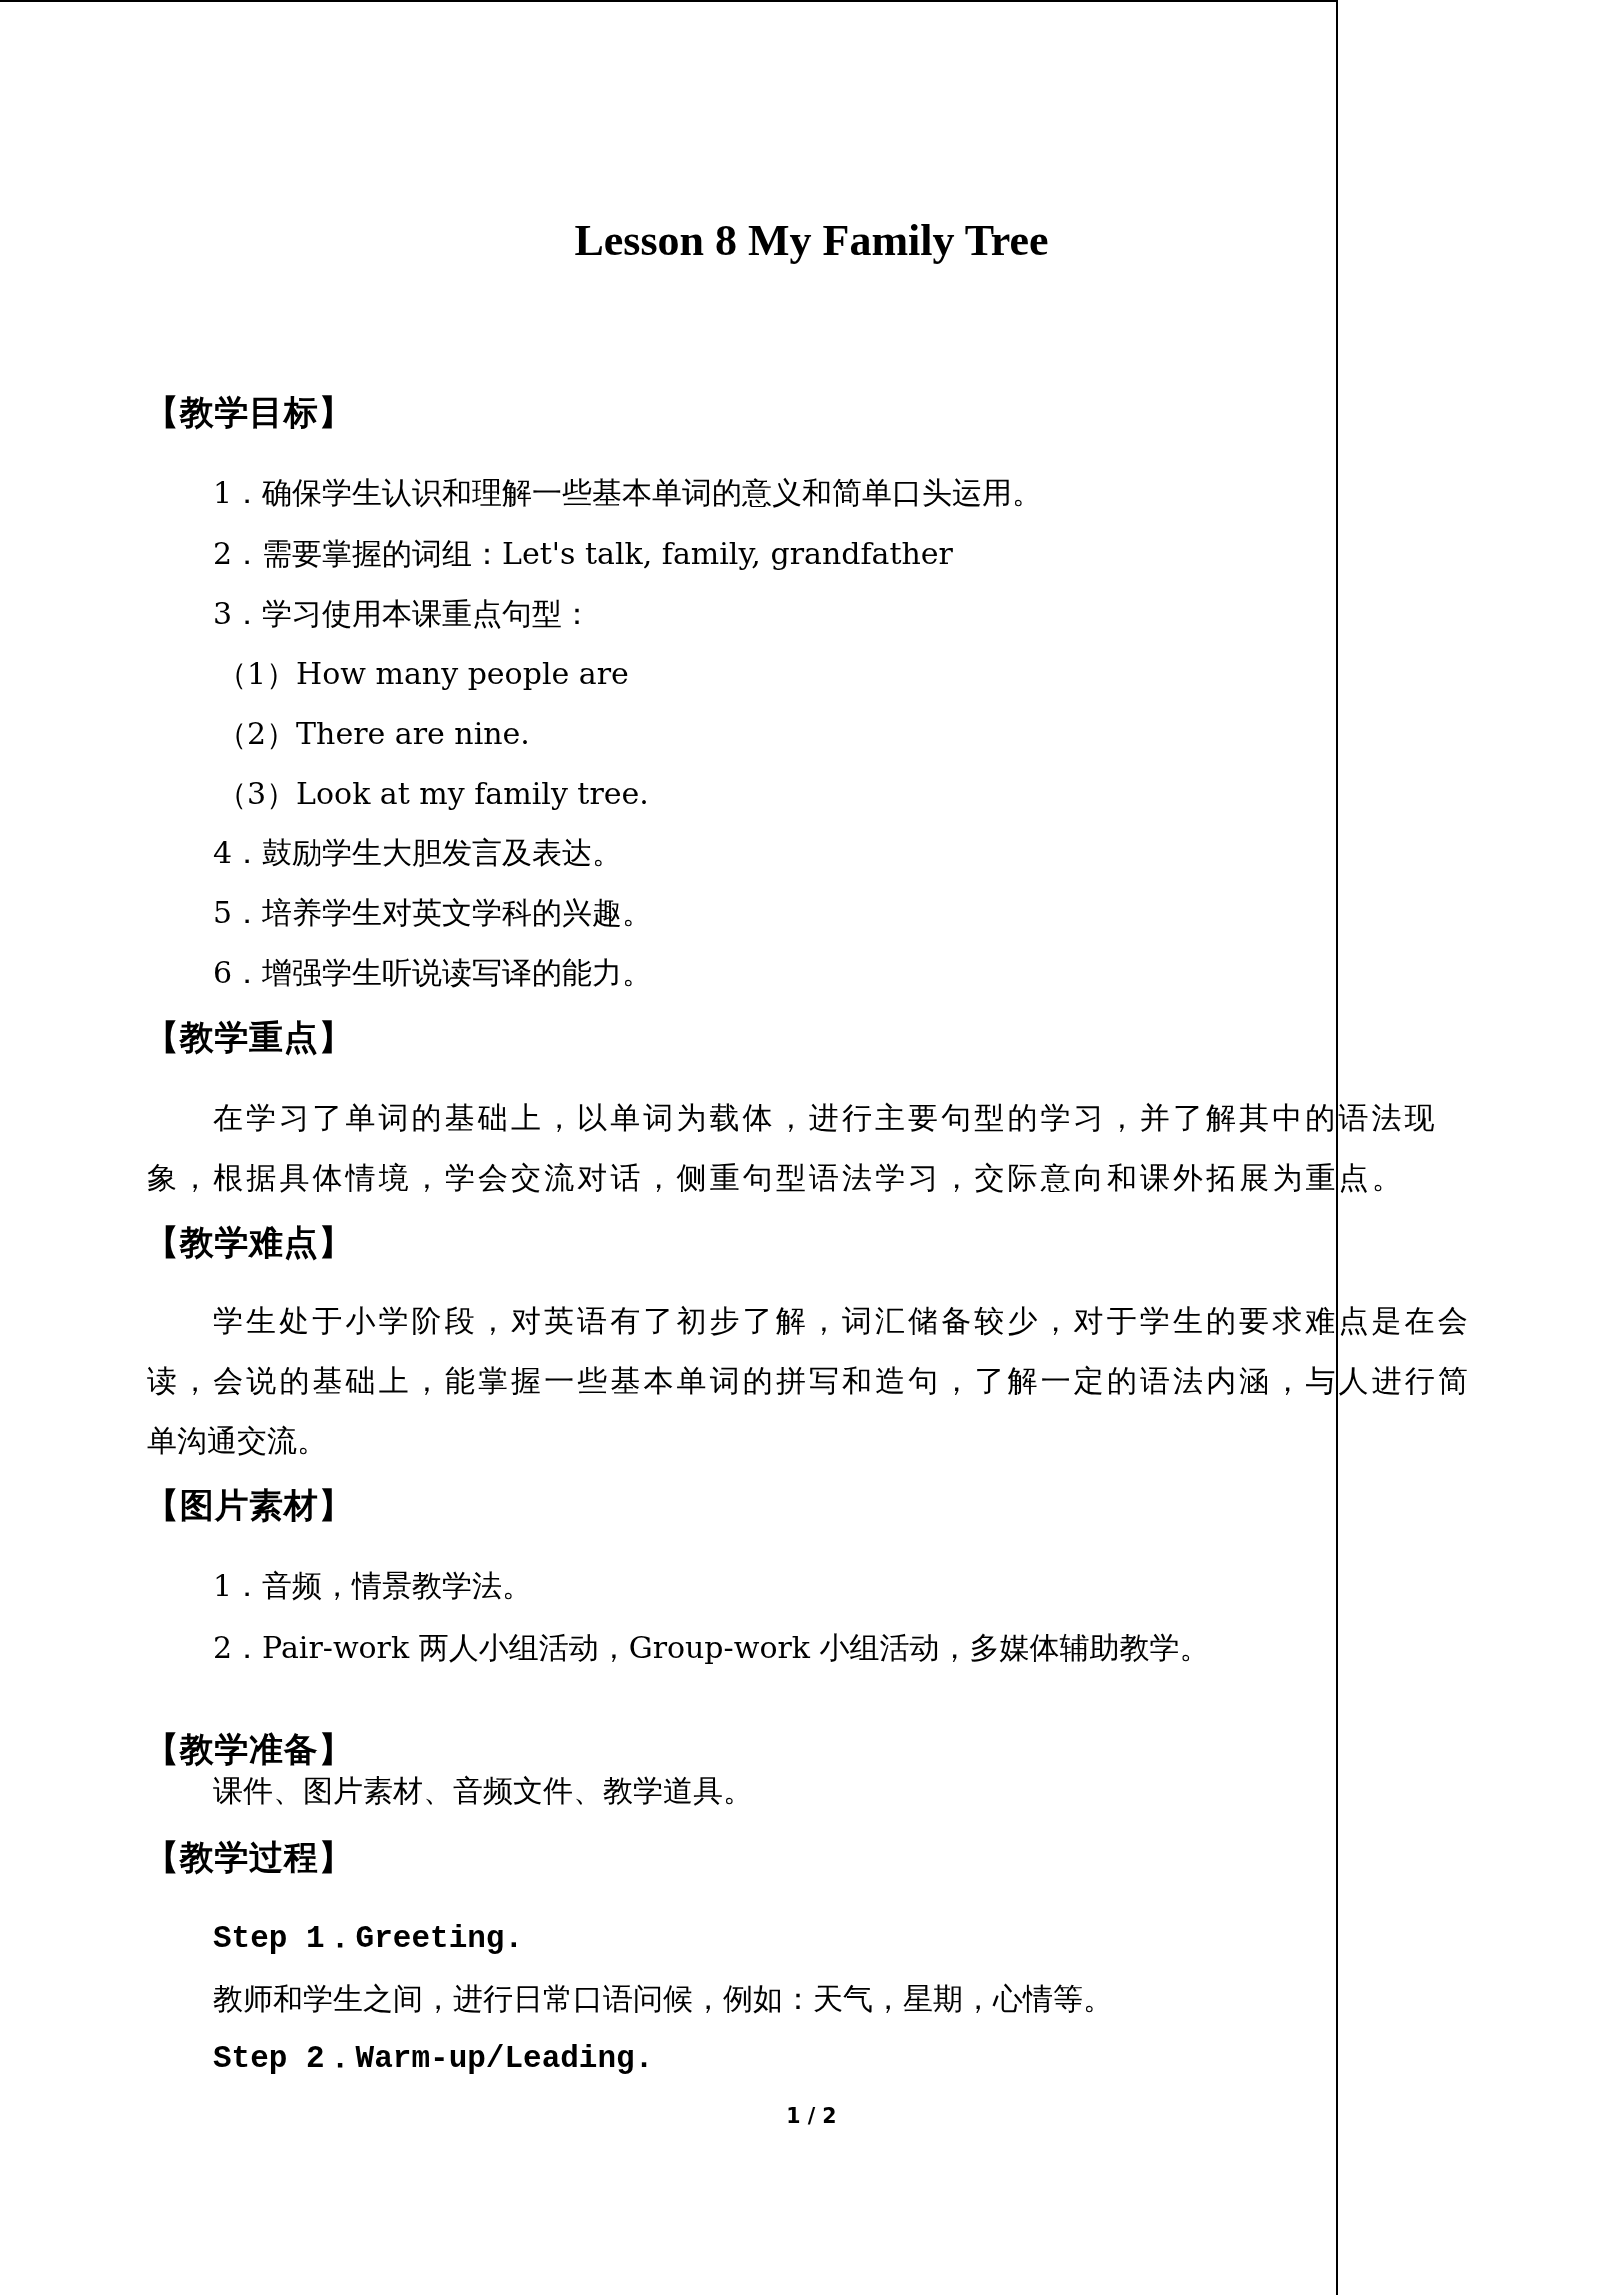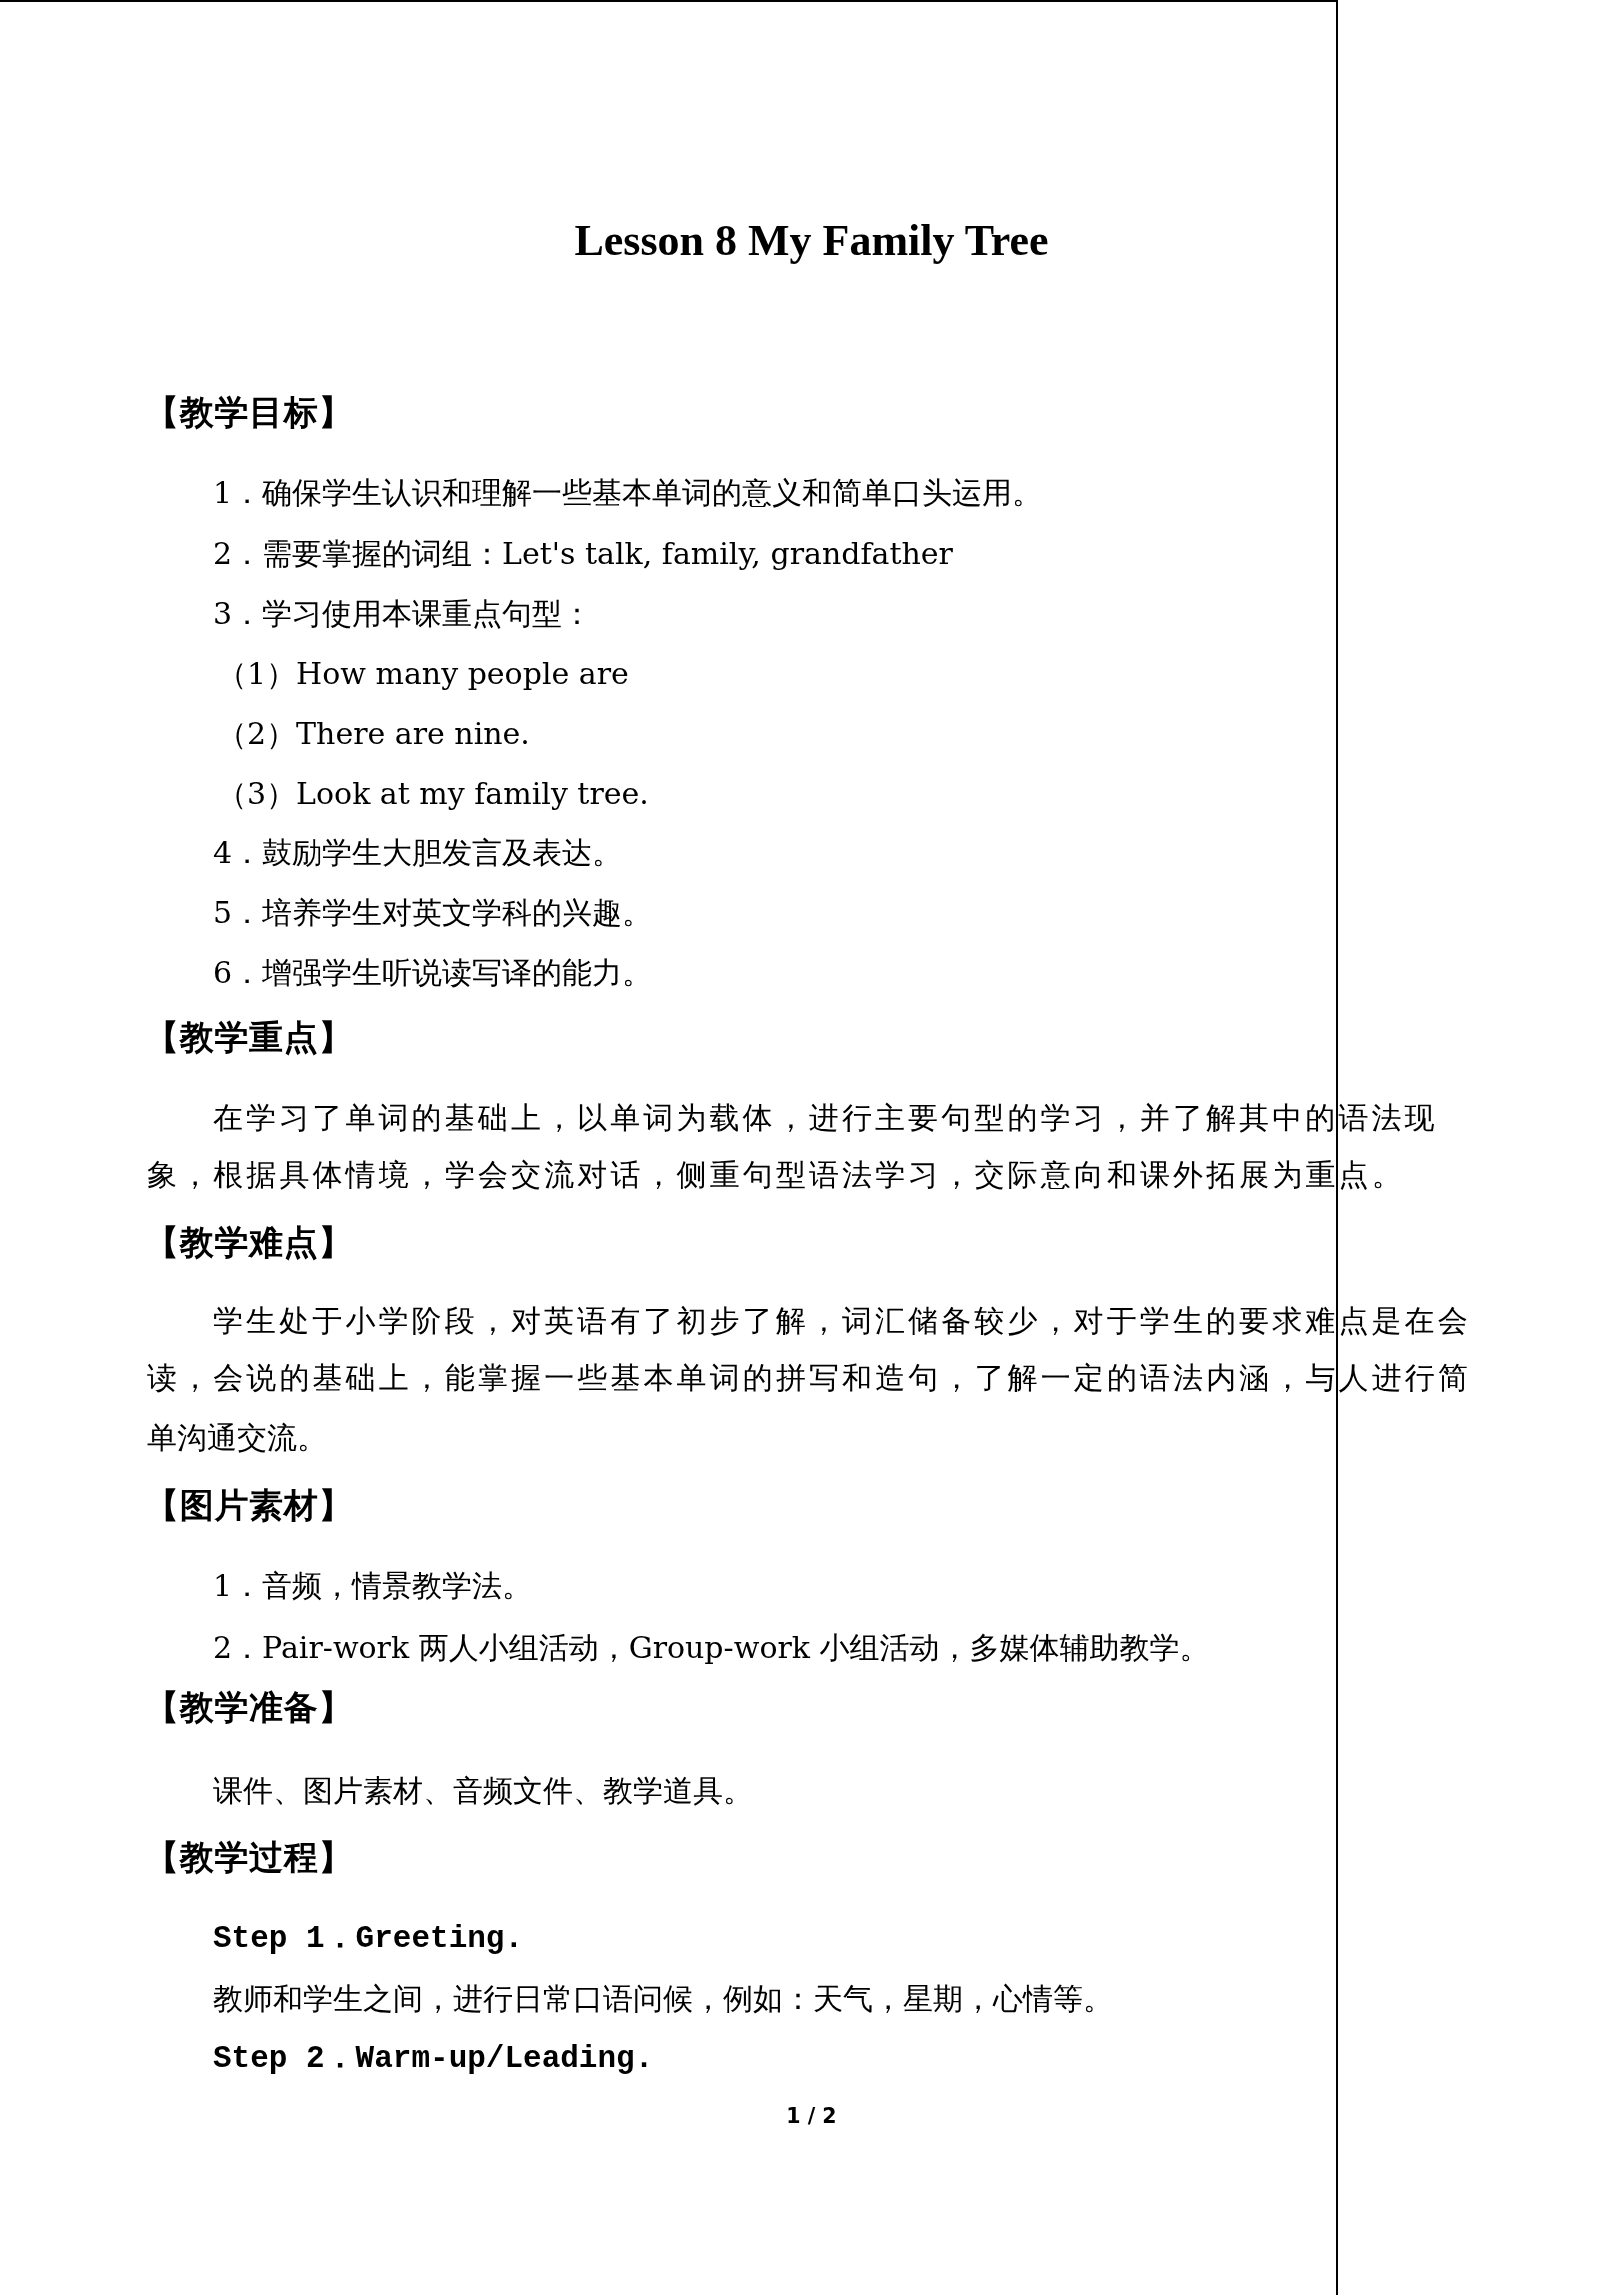--- a/index.html
+++ b/index.html
@@ -26,21 +26,21 @@
   }
   .step { font-family: Liberation Mono, monospace; font-weight: bold; font-size: 31px; left: 213px; }
   .pageno {
     position: absolute; left: 0; width: 1623px; text-align: center;
     top: 2101px; font-family: "DejaVu Sans", sans-serif; font-weight: bold;
     font-size: 20.5px; line-height: 27px; color: #000;
   }
   .li { left: 213px; }
   .sub { left: 217px; }
   .para-first { left: 213px; }
-  .para-cont { left: 147px; font-family: Liberation Mono, monospace; }
+  .para-cont { left: 147px; }
   .sp { letter-spacing: 3.1px; }
 </style>
 </head>
 <body>
 
 <div class="page">
 
   <div class="title">Lesson 8 My Family Tree</div>
 
   <div class="ln heading" style="top:386px;">【教学目标】</div>
@@ -60,21 +60,21 @@
 
   <div class="ln heading" style="top:1216px;">【教学难点】</div>
   <div class="ln para-first sp" style="top:1298px;">学生处于小学阶段，对英语有了初步了解，词汇储备较少，对于学生的要求难点是在会</div>
   <div class="ln para-cont sp" style="top:1358px;">读，会说的基础上，能掌握一些基本单词的拼写和造句，了解一定的语法内涵，与人进行简</div>
   <div class="ln para-cont" style="top:1418px;">单沟通交流。</div>
 
   <div class="ln heading" style="top:1479px;">【图片素材】</div>
   <div class="ln li" style="top:1563px;">1．音频，情景教学法。</div>
   <div class="ln li" style="top:1625px;">2．Pair-work 两人小组活动，Group-work 小组活动，多媒体辅助教学。</div>
 
-  <div class="ln heading" style="top:1684px;font-family:Liberation Mono, monospace;">【教学准备】</div>
+  <div class="ln heading" style="top:1723px;">【教学准备】</div>
   <div class="ln li" style="top:1768px;">课件、图片素材、音频文件、教学道具。</div>
 
   <div class="ln heading" style="top:1831px;">【教学过程】</div>
   <div class="ln step" style="top:1916px;">Step 1．Greeting.</div>
   <div class="ln li" style="top:1976px;">教师和学生之间，进行日常口语问候，例如：天气，星期，心情等。</div>
   <div class="ln step" style="top:2036px;">Step 2．Warm-up/Leading.</div>
 
   <div class="pageno">1 / 2</div>
 </div>
 

